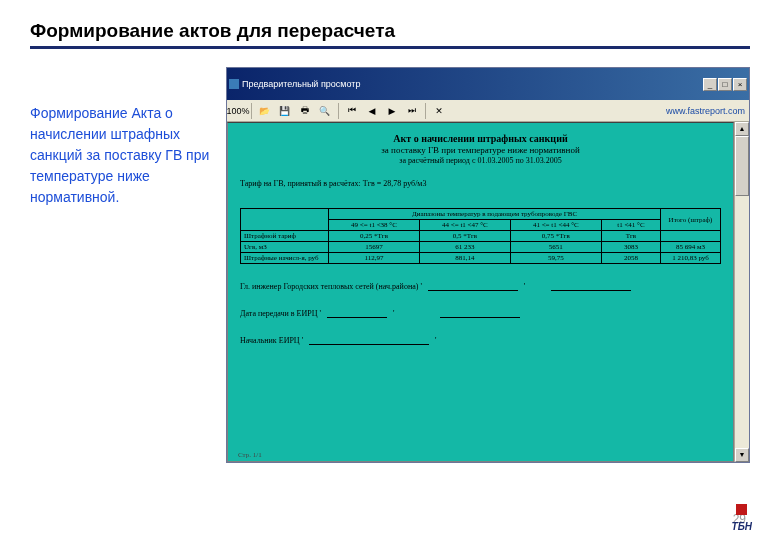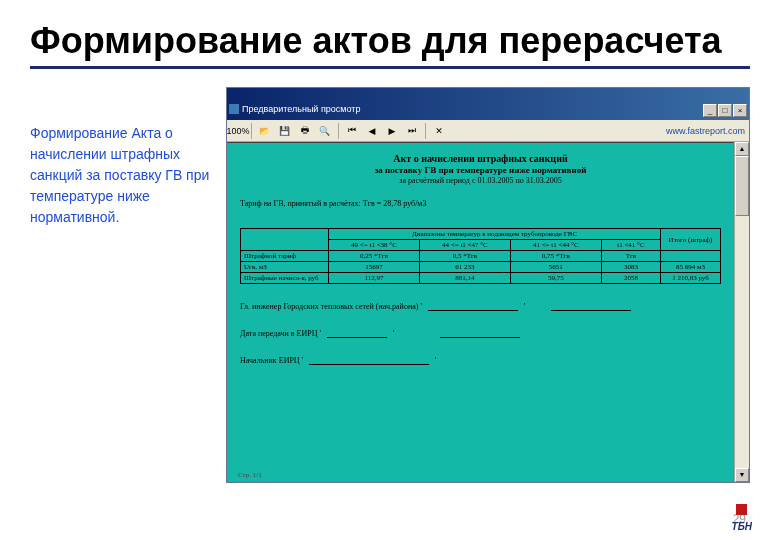--- a/index.html
+++ b/index.html
@@ -7,21 +7,21 @@
     margin: 0;
     width: 780px;
     height: 540px;
     background: #fff;
     font-family: Arial, sans-serif;
     position: relative;
     overflow: hidden;
   }
   .slide { padding: 20px 30px 0 30px; }
   .title {
-    font-size: 36px;
+    font-size: 19px;
     font-weight: bold;
     color: #000;
     margin: 0 0 4px 0;
   }
   .title-underline {
     height: 3px;
     background: #1a2a6c;
     margin-bottom: 18px;
   }
   .content { display: flex; gap: 16px; }
@@ -36,21 +36,21 @@
   .window {
     flex: 1;
     border: 1px solid #6b7599;
     background: #d4d0c8;
     font-size: 9px;
   }
   .titlebar {
     background: linear-gradient(to right, #0a246a, #3a6ea5);
     color: #fff;
     display: flex;
-    align-items: flex-start;
+    align-items: center;
     height: 16px;
     padding: 16px 2px;
   }
   .titlebar .icon { width: 10px; height: 10px; background: #3a7cb8; margin-right: 3px; }
   .titlebar .caption { flex: 1; font-size: 9px; }
   .win-btn {
     width: 14px; height: 13px;
     background: #d4d0c8;
     border: 1px solid #fff;
     border-right-color: #808080;
@@ -83,21 +83,21 @@
     border: 1px solid #808080;
     border-top-color: #404040;
     padding: 6px 12px 24px 12px;
     font-family: "Times New Roman", serif;
     font-size: 9px;
     color: #000;
     min-height: 340px;
     position: relative;
   }
   .doc h3 { text-align: center; margin: 4px 0 1px 0; font-size: 10px; font-weight: bold; }
-  .doc h4 { text-align: center; margin: 0 0 1px 0; font-size: 9px; font-weight: bold; }
+  .doc h4 { text-align: center; margin: 0 0 1px 0; font-size: 9px; font-weight: normal; }
   .doc-sub { text-align: center; margin: 0; font-size: 8px; }
   .doc-tariff { margin: 14px 0 6px 0; font-size: 8px; }
   table.report {
     border-collapse: collapse;
     width: 100%;
     font-size: 7px;
     margin-top: 20px;
   }
   table.report th, table.report td {
     border: 1px solid #000;

